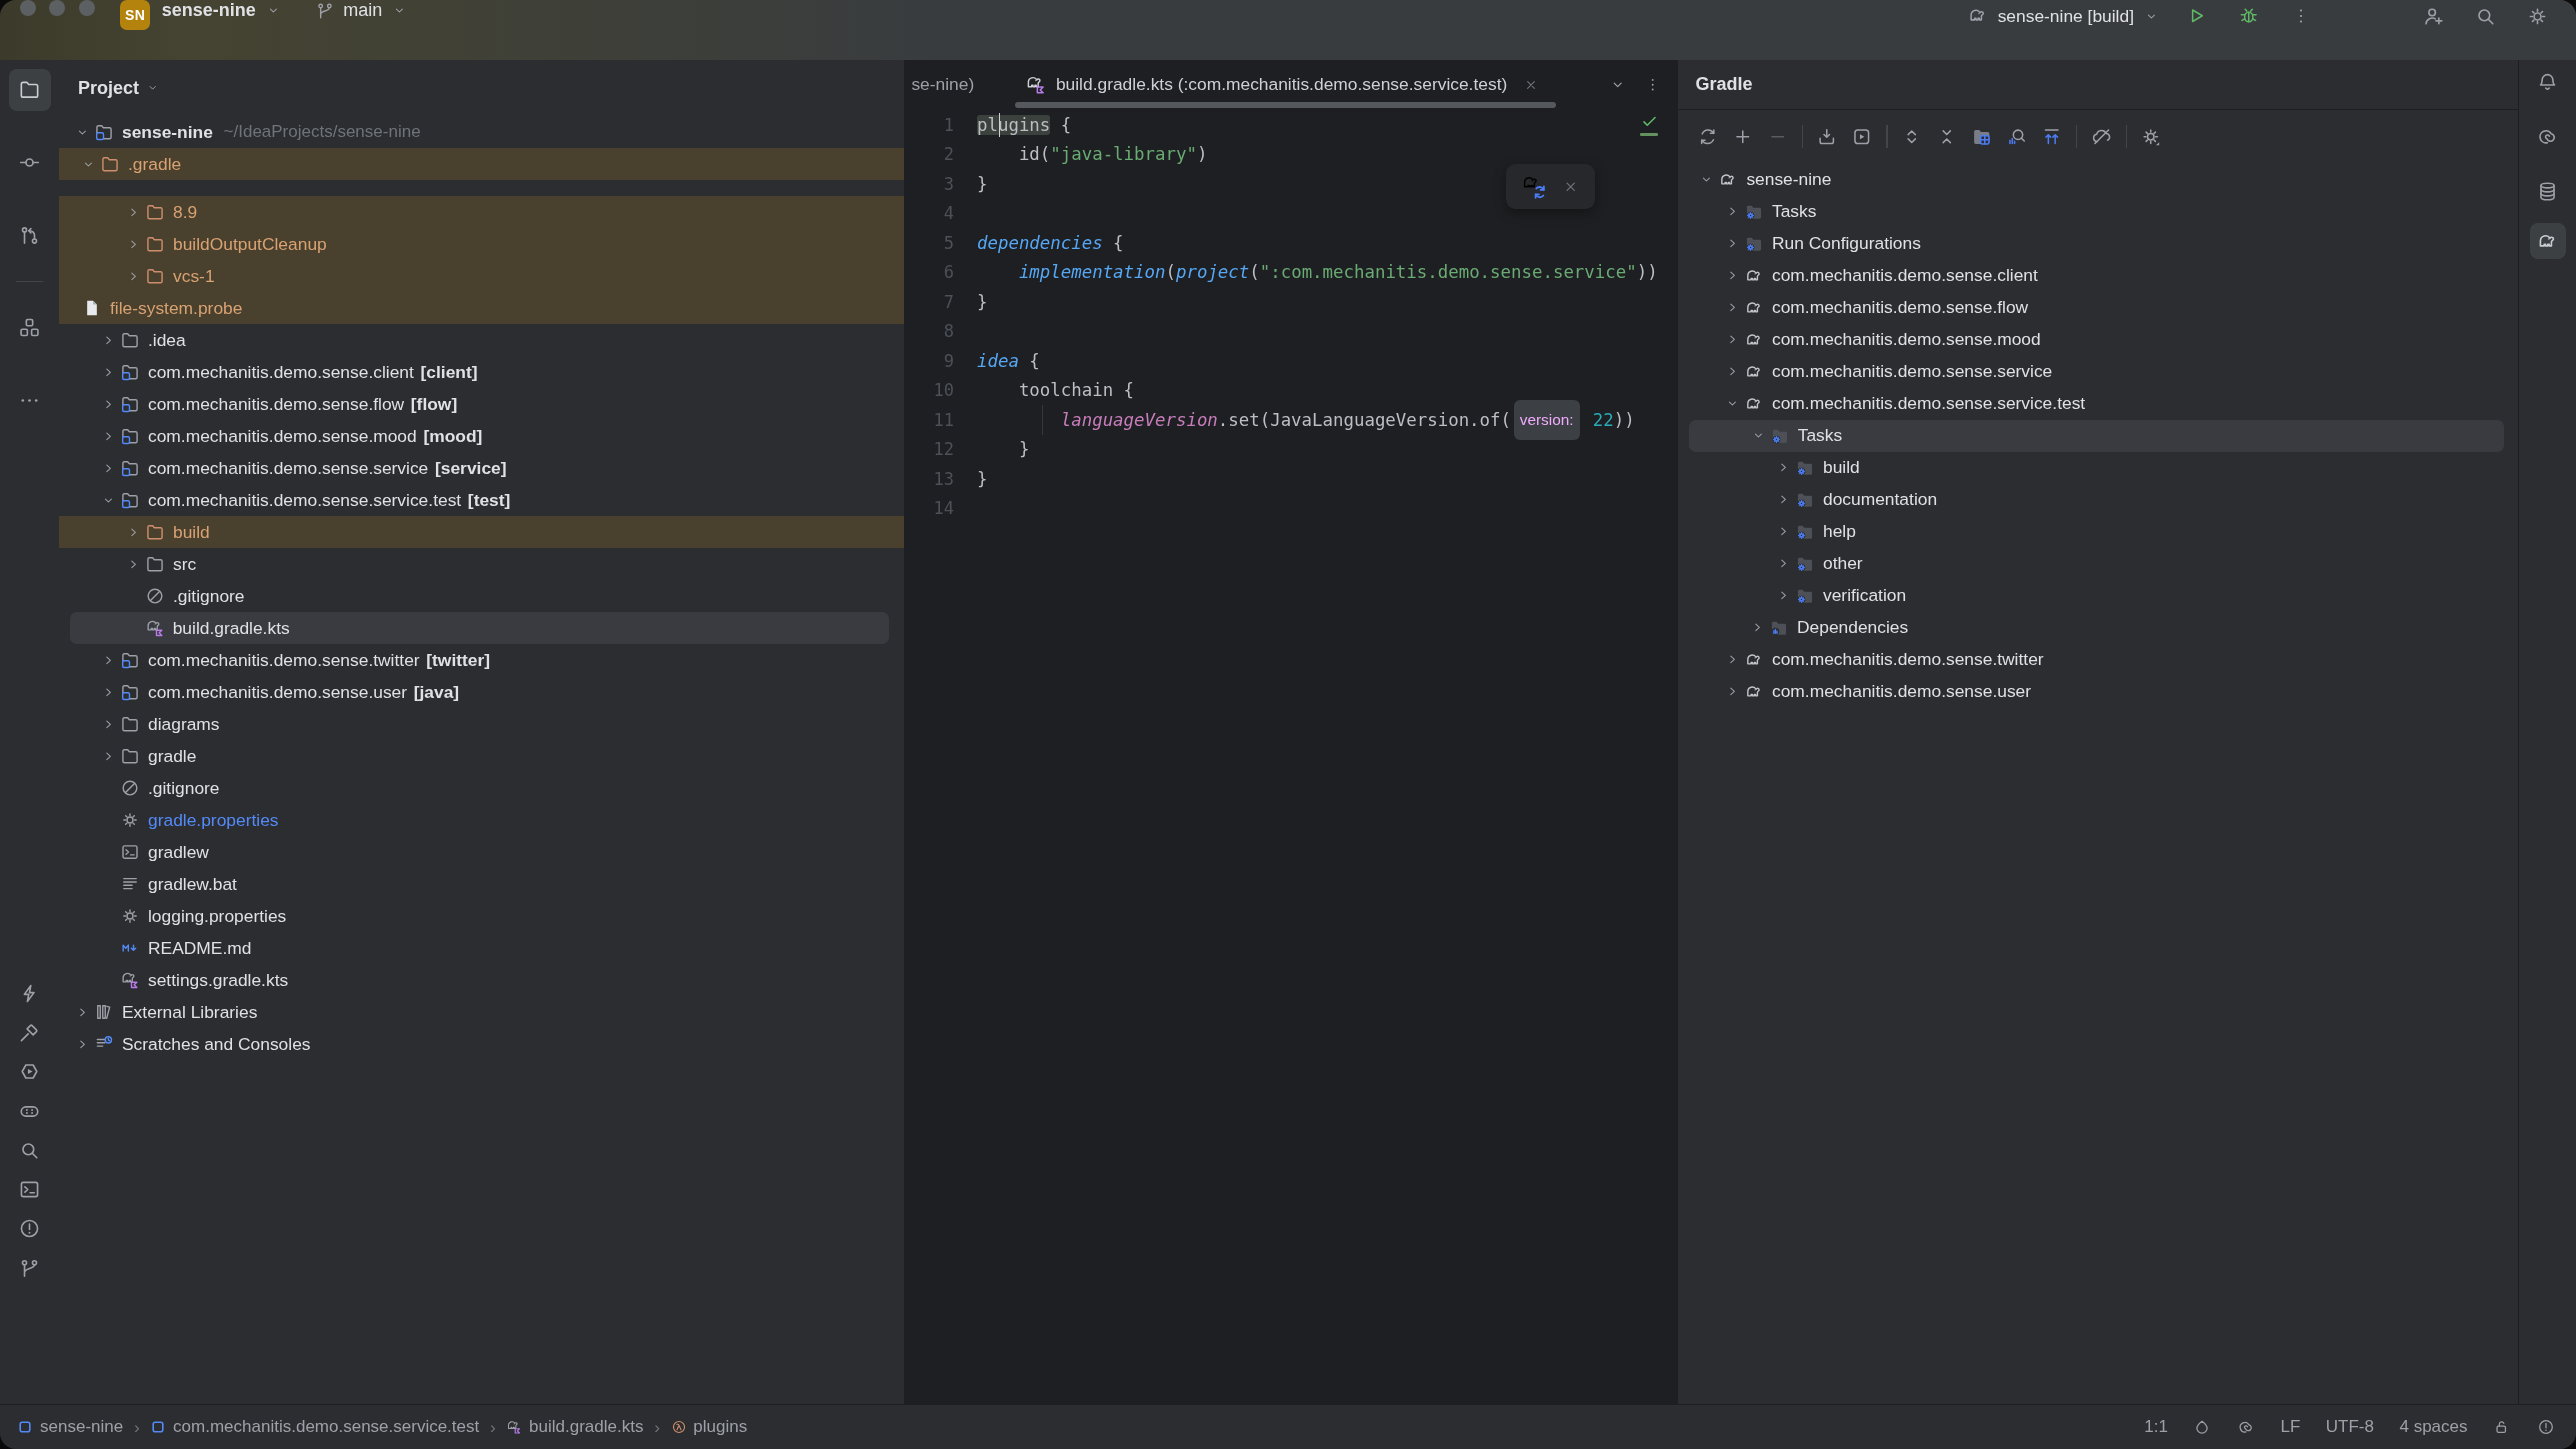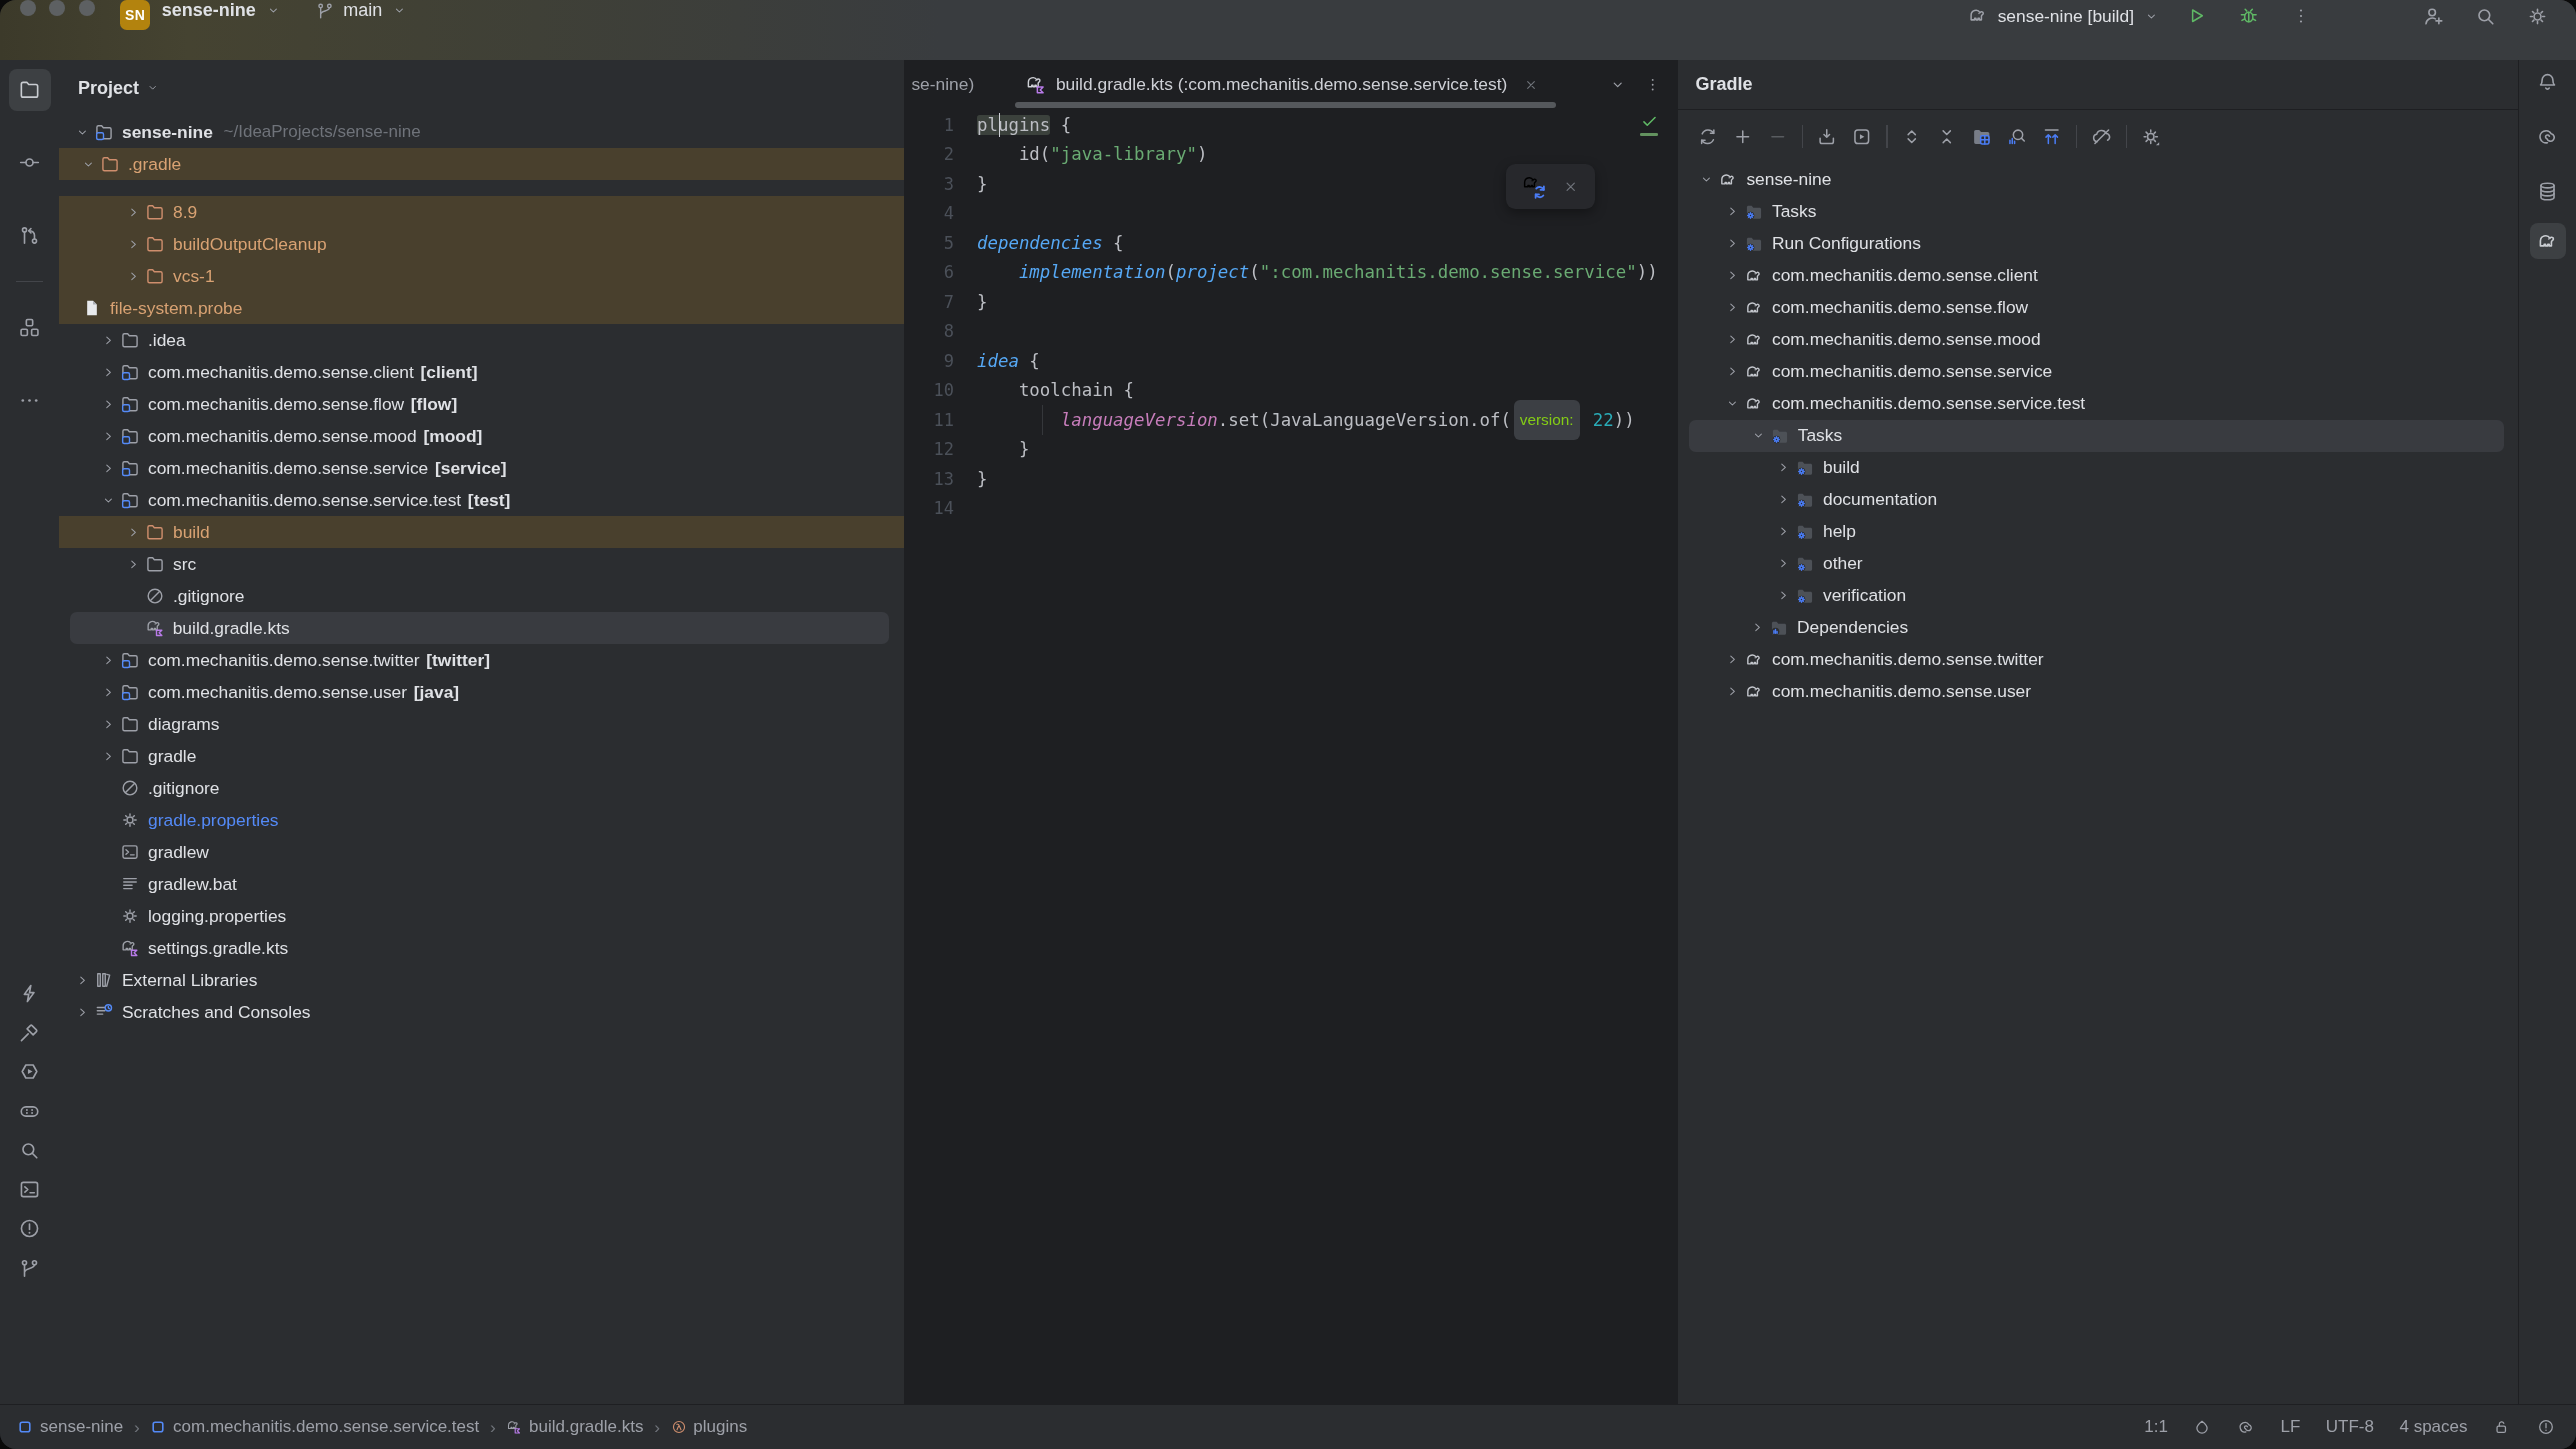--- a/index.html
+++ b/index.html
@@ -59,21 +59,21 @@
   .codewrap{position:absolute;top:50px;left:0;right:0;}
   .cline{display:flex;height:29.5px;align-items:center;font-family:"DejaVu Sans Mono",monospace;font-size:17.4px;}
   .ln{width:48px;min-width:48px;padding-right:23px;text-align:right;color:#4b5059;font-size:17px;
       font-family:"DejaVu Sans Mono",monospace;}
   .cseg{white-space:pre;color:#bcbec4;}
   .kw{color:#56a8f5;font-style:italic;}
   .str{color:#6aab73;}
   .num{color:#2aacb8;}
   .prop{color:#c77dbb;font-style:italic;}
   .hl{background:#3b413c;border-radius:2.7px;}
-  .inlay{background:#3c3f44;color:#84cc16;border-radius:6px;padding:11px 6px;font-size:15.4px;
+  .inlay{background:#3c3f44;color:#f0abfc;border-radius:6px;padding:11px 6px;font-size:15.4px;
          font-family:"Liberation Sans",sans-serif;margin:0 2.7px;}
   .caret{position:absolute;left:93px;top:53px;width:1.3px;height:24px;background:#ced0d6;}
   .iguide{position:absolute;left:136px;top:345px;width:1.3px;height:29.5px;background:#35373b;}
   .sync-popup{position:absolute;left:600px;top:104px;width:89px;height:45px;background:#27282c;border-radius:9.4px;
     display:flex;align-items:center;justify-content:center;gap:14.8px;box-shadow:0 4px 12px rgba(0,0,0,.35);}
   .sync-popup .close{color:#6f737a;display:flex;}
   .inspect{position:absolute;right:17.4px;top:52px;display:flex;flex-direction:column;align-items:center;gap:2px;}
   .inspect .bar{width:18px;height:2.7px;border-radius:1.3px;background:#63925f;}
 
   
@@ -606,20 +606,30 @@
               <circle cx="12" cy="12" r="3.6"></circle>
               <path d="M12 4.6v2M12 17.4v2M4.6 12h2M17.4 12h2M6.8 6.8l1.4 1.4M15.8 15.8l1.4 1.4M17.2 6.8l-1.4 1.4M8.2 15.8l-1.4 1.4"></path>
             </svg>
           </span>
           <span class="label">logging.properties</span>
         </div>
         <div class="trow" style="padding-left: 38px;">
           <span class="chev"></span>
           <span class="tic">
             <svg width="20" height="20" viewBox="0 0 24 24" fill="none" stroke="currentColor" stroke-width="1.7" stroke-linecap="round" stroke-linejoin="round">
+              <path d="M3.8 15.5V8.5l3.1 3.8 3.1-3.8v7" stroke="#548af7"></path>
+              <path d="M16.2 8.5v6.3M16.2 14.8l-2.6-2.6M16.2 14.8l2.6-2.6" stroke="#548af7"></path>
+            </svg>
+          </span>
+          <span class="label">README.md</span>
+        </div>
+        <div class="trow" style="padding-left: 38px;">
+          <span class="chev"></span>
+          <span class="tic">
+            <svg width="20" height="20" viewBox="0 0 24 24" fill="none" stroke="currentColor" stroke-width="1.7" stroke-linecap="round" stroke-linejoin="round">
               <g transform="translate(-0.6,-1.6) scale(.95)">
                 <path d="M4.6 16.6v-5.1a5.4 5.4 0 0 1 10-2.9c.5-1.1 2-1.4 2.9-.6.9.8.8 2.2-.2 2.8-.7.4-1.2 1-1.2 1.8v4h-2.3v-1.7h-1.5v1.7h-2.3v-1.7H8.5v1.7z"></path>
                 <circle cx="13.4" cy="9.4" r=".8" fill="currentColor" stroke="none"></circle>
               </g>
               <path d="M13.8 14.6h6.4l-3.2 3.2 3.2 3.2h-6.4z" stroke="#b87be8"></path>
             </svg>
           </span>
           <span class="label">settings.gradle.kts</span>
         </div>
         <div class="trow" style="padding-left: 12px;">

